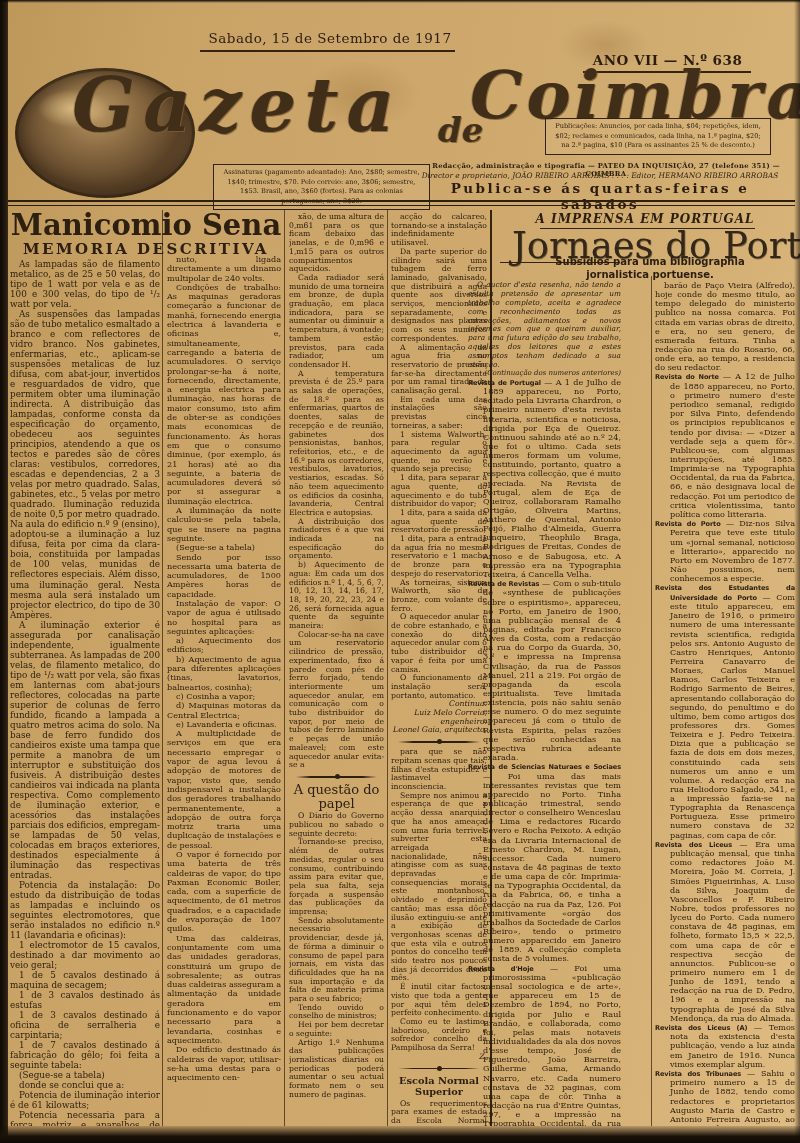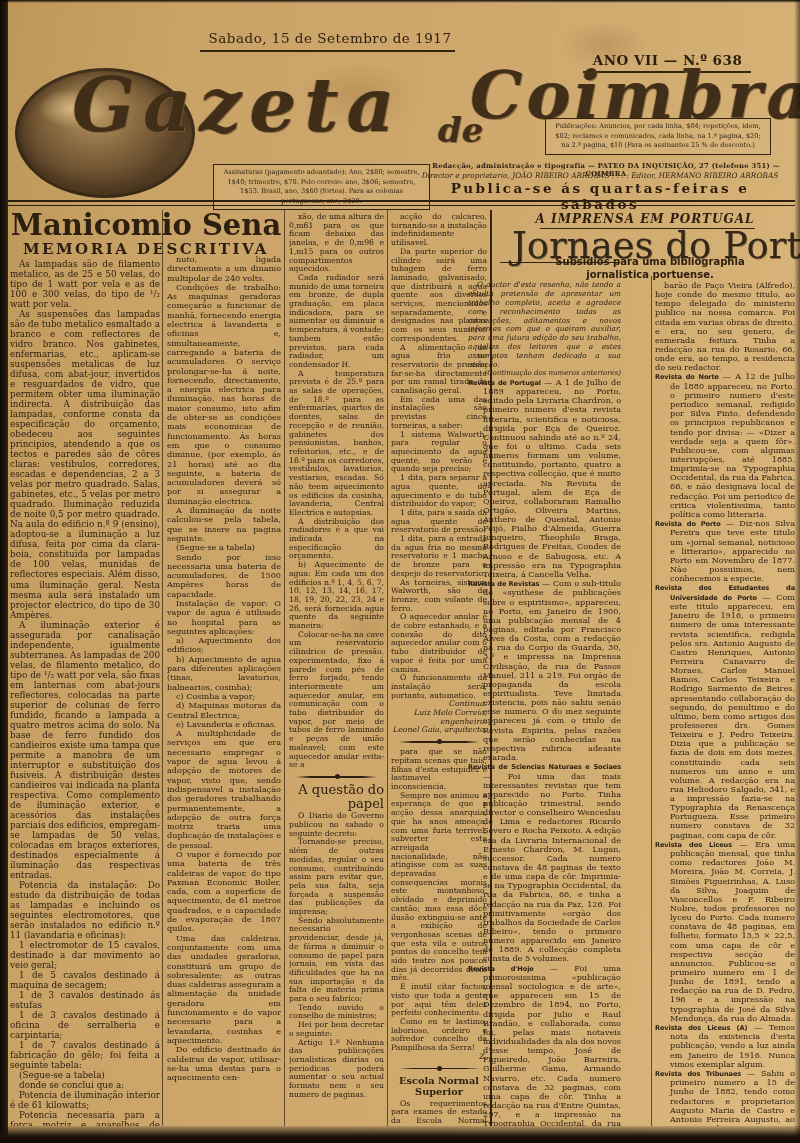--- a/index.html
+++ b/index.html
@@ -45,21 +45,21 @@
   .col2{font-size:8.1px;line-height:1.15;}
   .colnarrow{font-size:7.7px;line-height:1.13;}
   .col56{font-size:8.1px;line-height:1.13;}
 
   .sec-divider{height:7px;margin:3px auto;position:relative;width:86%;}
   .sec-divider::before{content:"";position:absolute;left:0;right:0;top:3px;height:1.6px;
       background:linear-gradient(to right, rgba(46,32,16,0), #2e2010 18%, #2e2010 82%, rgba(46,32,16,0));}
   .sec-divider::after{content:"";position:absolute;left:50%;top:1px;width:5px;height:5px;margin-left:-2px;
       border-radius:50%;background:#2e2010;}
 
-  .mid-title{font-size:13px;text-align:right;font-weight:normal;color:#2e2010;margin:2px 0 3px;line-height:1.05;}
+  .mid-title{font-size:13px;text-align:center;font-weight:normal;color:#2e2010;margin:2px 0 3px;line-height:1.05;}
   .bold-head{font-size:9.8px;font-weight:bold;text-align:center;margin:2px 0 3px;color:#2e2010;}
   .sig-right{text-align:right;font-style:italic;text-indent:0 !important;}
   .center-note{text-align:right;text-indent:0 !important;font-style:italic;}
 
   .imprensa-label{font-size:12px;font-weight:bold;font-style:italic;text-align:center;letter-spacing:1px;}
   .jornaes-title{font-size:37px;font-family:"DejaVu Serif",serif;color:#33271a;white-space:nowrap;
                  text-shadow:.6px .6px 0 rgba(90,66,38,.6);}
   .jornaes-sub{font-size:10px;font-weight:bold;font-family:"DejaVu Sans",sans-serif;text-align:center;line-height:1.25;}
   .intro-italic p{font-style:italic;font-size:7.4px;line-height:1.2;}
   .entry{padding-left:15px;text-indent:-15px !important;margin:0 0 1px 0;}

